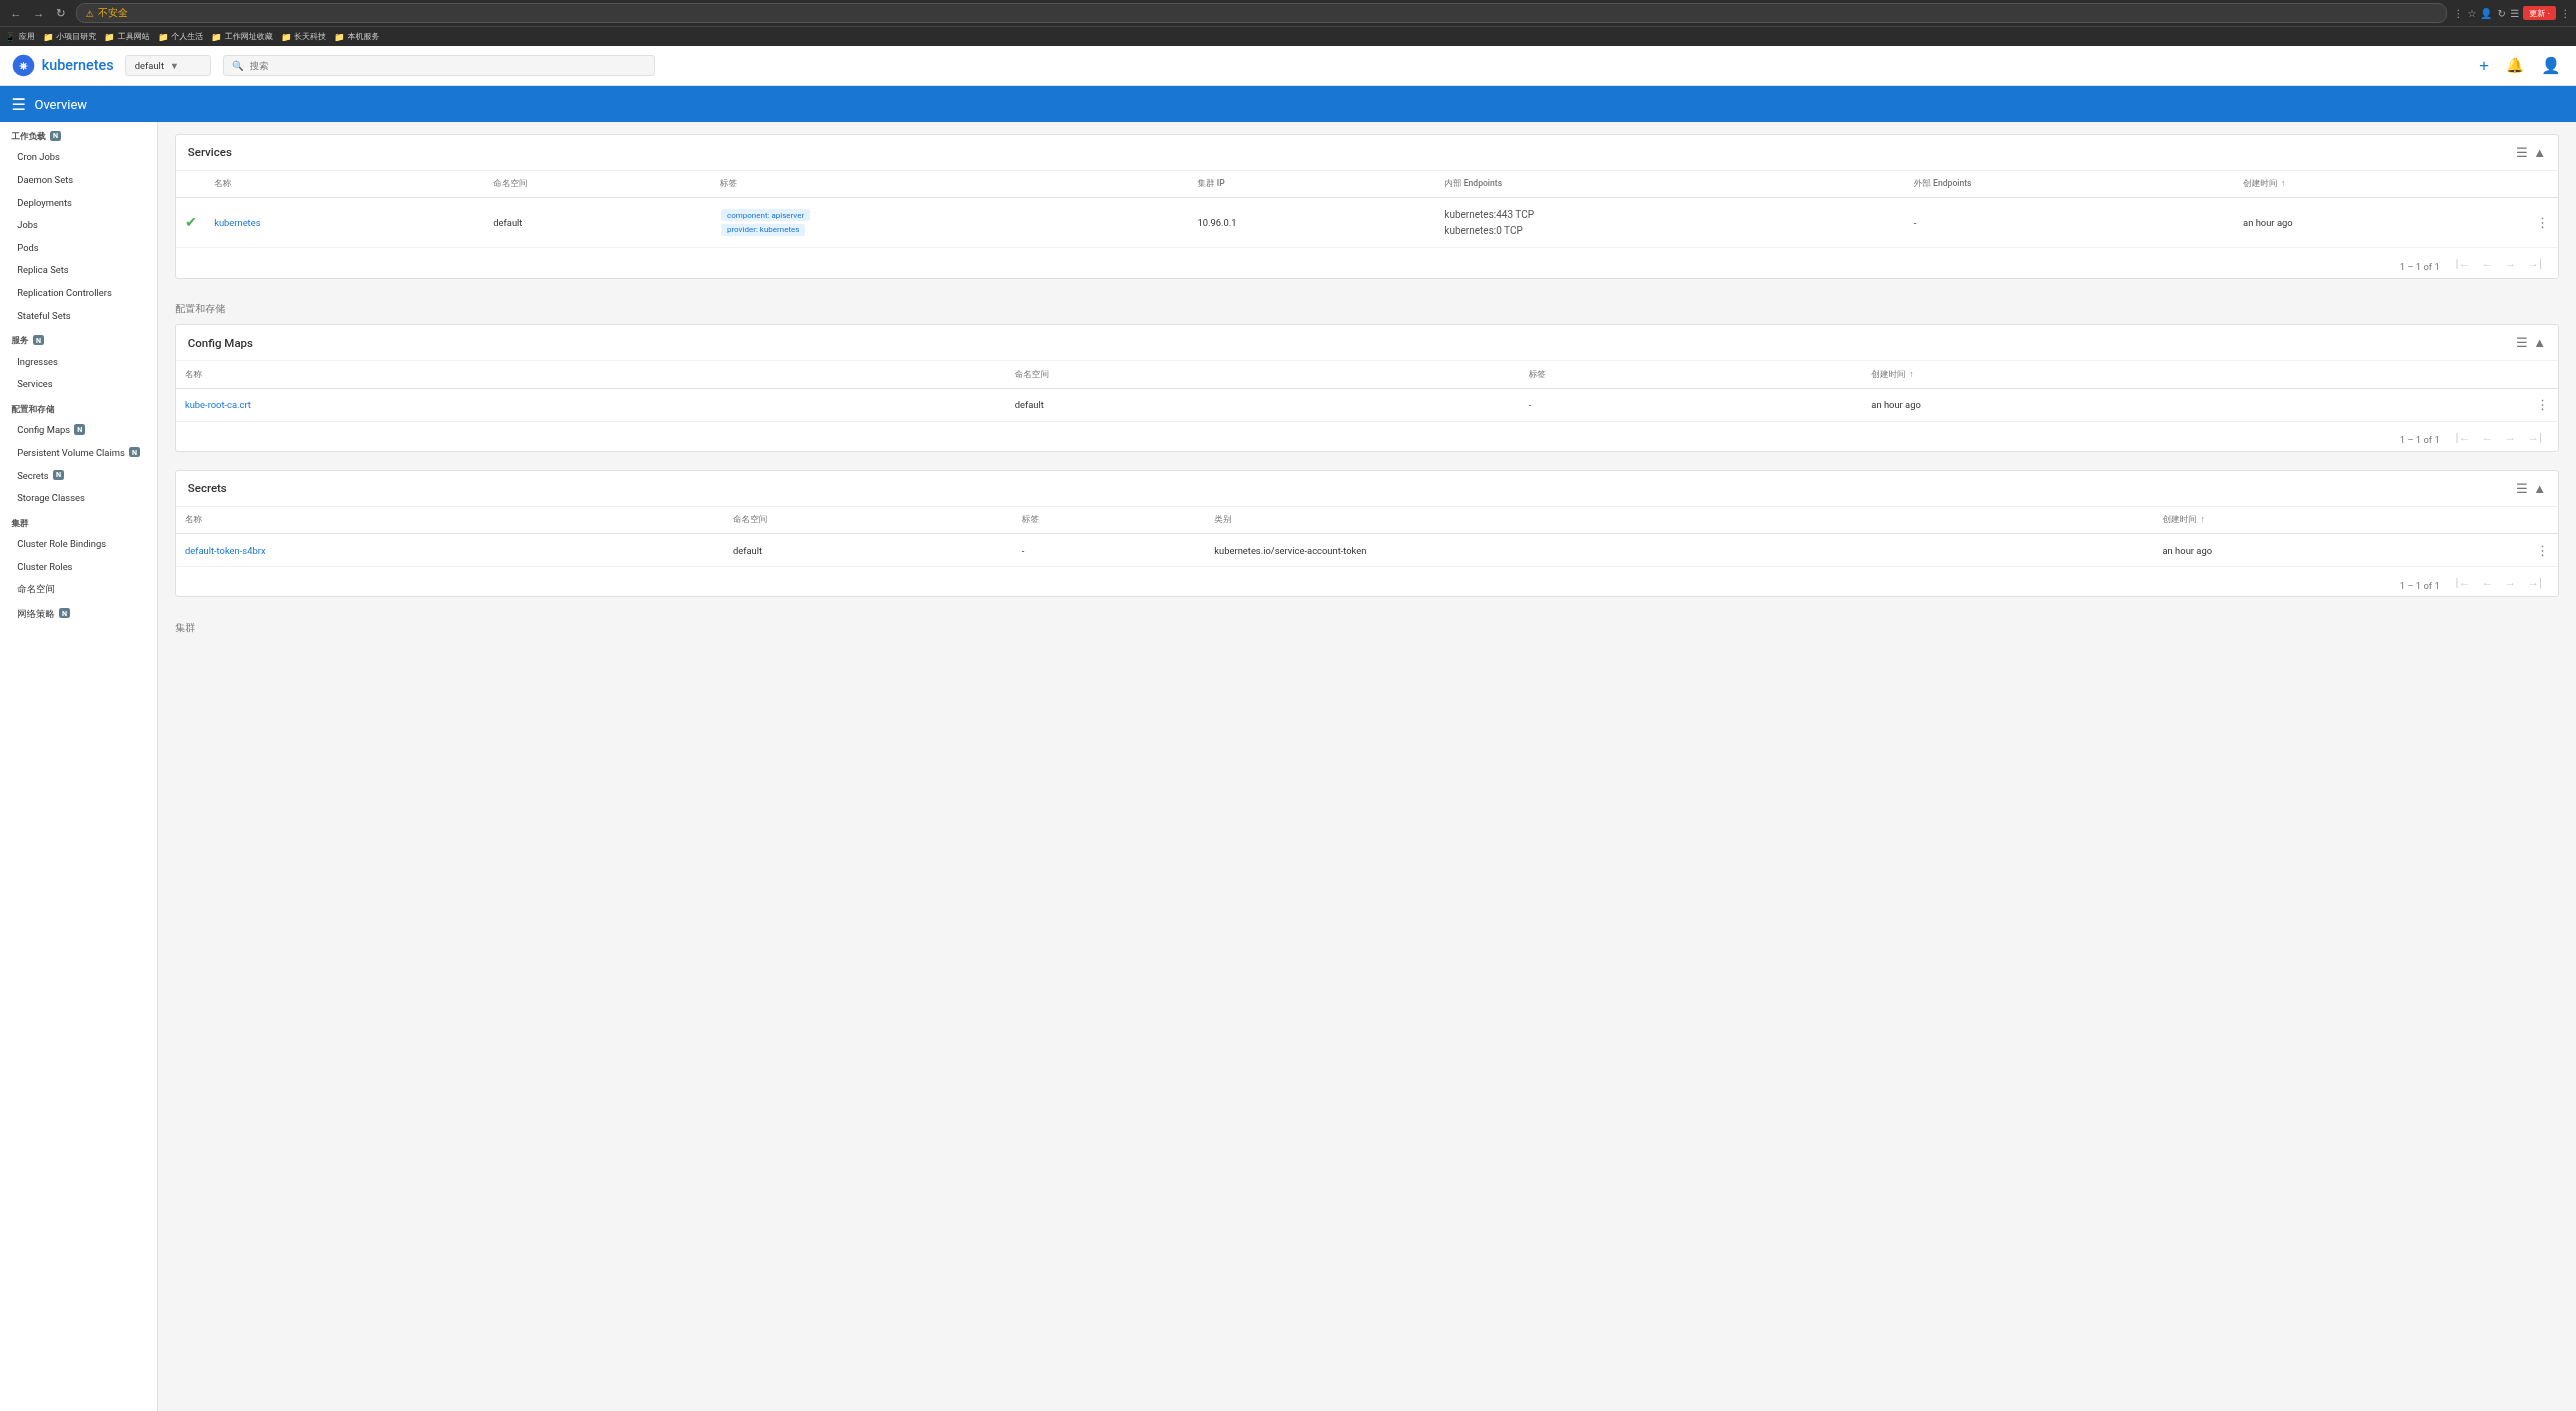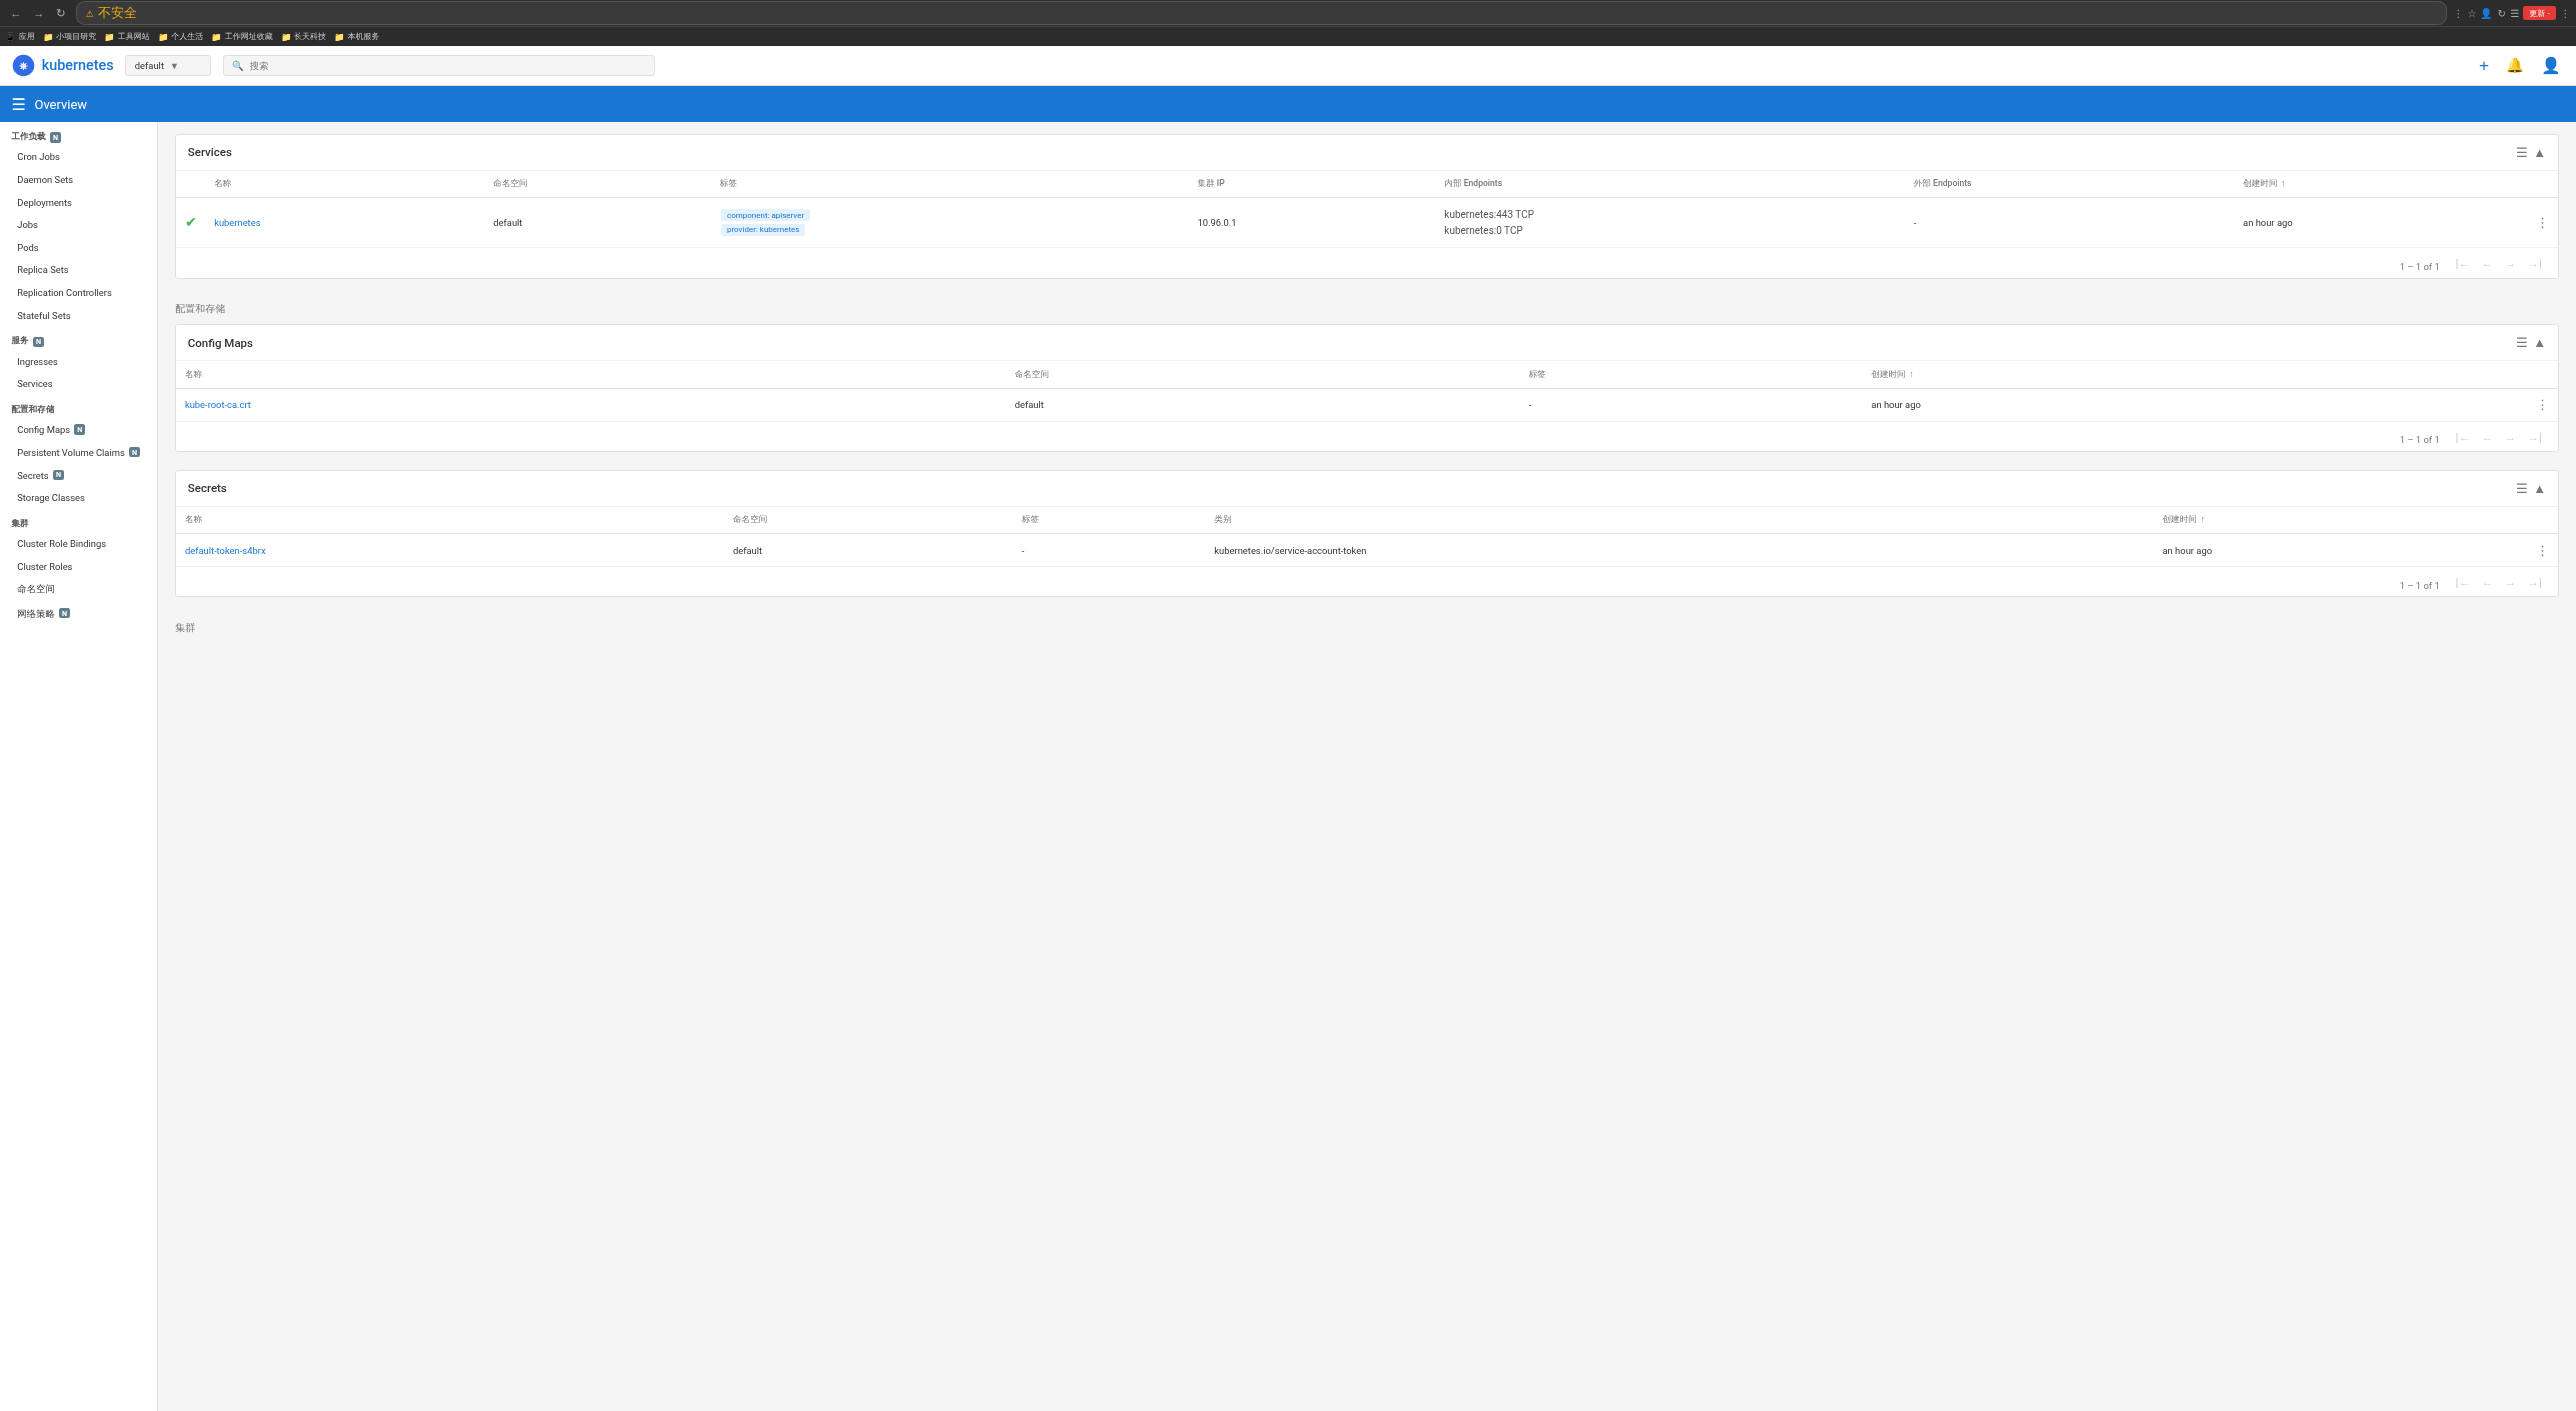--- a/index.html
+++ b/index.html
@@ -87,21 +87,21 @@
     .sidebar {
       width: 158px; background: #fff; border-right: 0.7px solid #e0e0e0;
       overflow-y: auto; flex-shrink: 0;
     }
     .sidebar-section-header {
       padding: 8.6px 11.5px 2.9px;
       font-size: 8.6px;
       font-weight: 600;
       color: #555;
       display: flex;
-      align-items: flex-end;
+      align-items: flex-start;
       gap: 4.3px;
     }
     .sidebar-badge {
       background: #607d8b; color: #fff; border-radius: 2.2px;
       font-size: 7.2px; padding: 0.7px 2.9px; font-weight: 700;
     }
     .sidebar-item {
       padding: 5.8px 11.5px 5.8px 17.3px;
       cursor: pointer;
       color: #333;
@@ -188,21 +188,21 @@
 <body>
 
 <div class="browser-chrome">
   <div class="browser-nav-buttons">
     <button class="browser-nav-btn">←</button>
     <button class="browser-nav-btn">→</button>
     <button class="browser-nav-btn">↻</button>
   </div>
   <div class="browser-url-bar">
     <span style="color:#e6a817; font-size:9.4px;">⚠</span>
-    <span style="color:#e6a817; font-size:13px;">不安全</span>
+    <span style="color:#e6a817; font-size:10px;">不安全</span>
   </div>
   <div class="browser-actions">
     <button class="browser-action-btn">⋮</button>
     <button class="browser-action-btn">☆</button>
     <button class="browser-action-btn">👤</button>
     <button class="browser-action-btn">↻</button>
     <button class="browser-action-btn">☰</button>
     <button class="browser-action-btn" style="background:#e53935;color:#fff;padding:1.4px 5.8px;border-radius:2.2px;font-size:8px;text-align:center;">更新 ·</button>
     <button class="browser-action-btn">⋮</button>
   </div>

